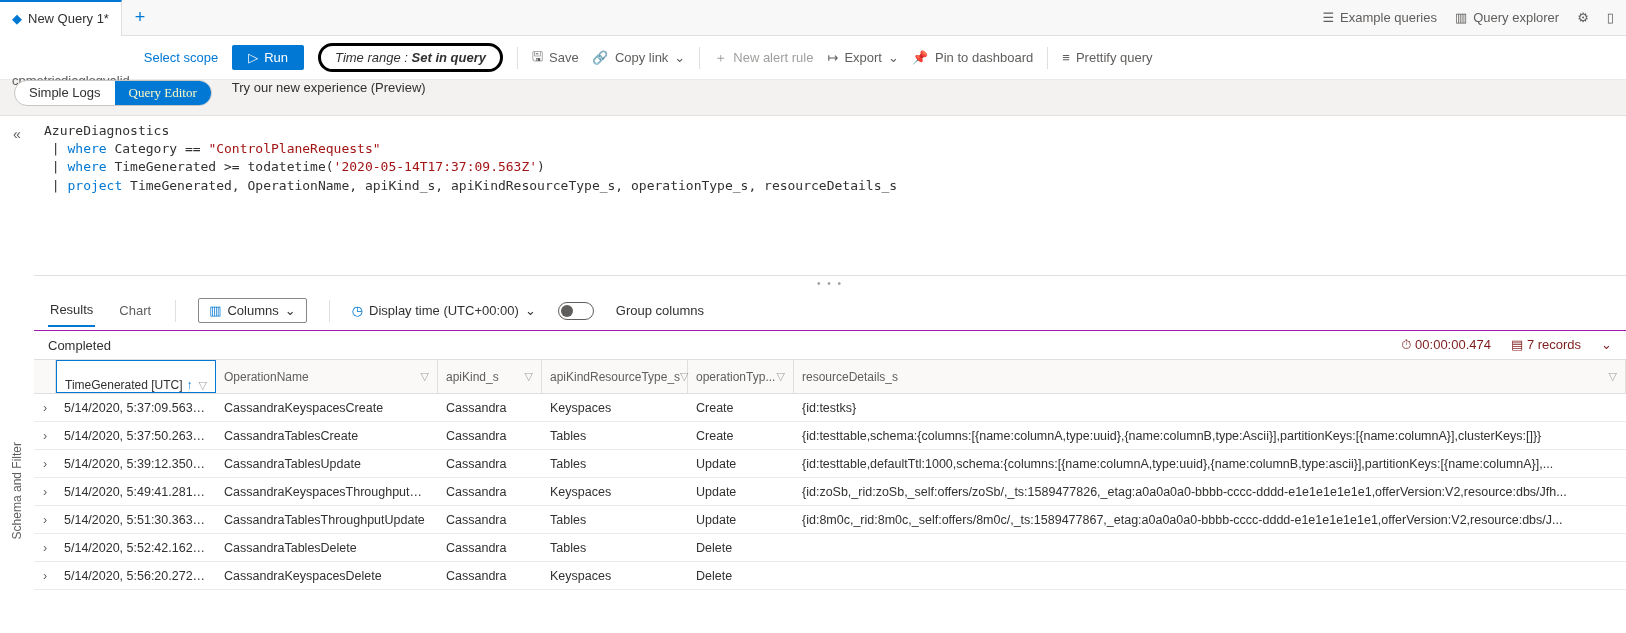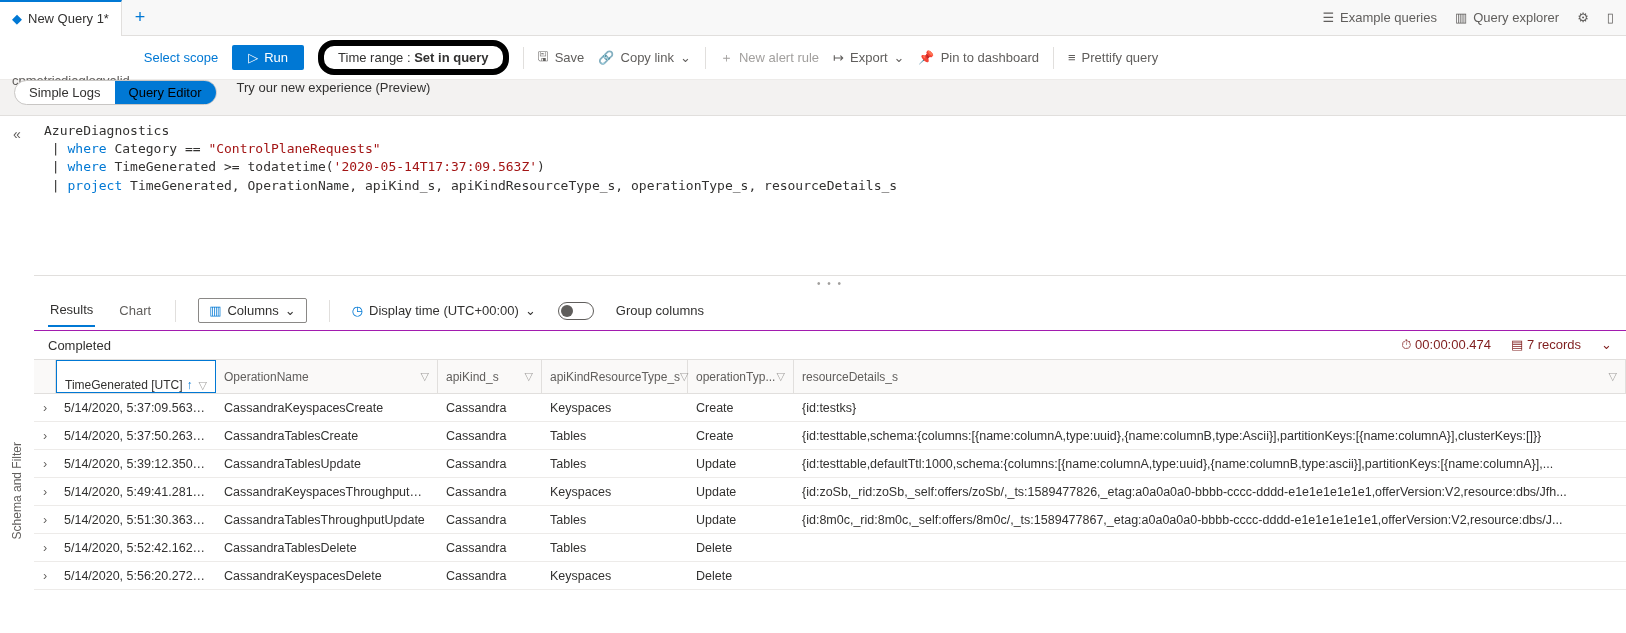--- a/index.html
+++ b/index.html
@@ -9,29 +9,29 @@
 .tab { display:flex; align-items:center; gap:6px; height:36px; padding:0 12px; background:#fff; border-top:2px solid #0078d4; border-right:1px solid #e1dfdd; font-size:13px; }
 .tab .dot { color:#0078d4; }
 .add-tab { width:36px; text-align:center; color:#0078d4; font-size:18px; cursor:pointer; }
 .top-right { margin-left:auto; display:flex; align-items:center; gap:18px; padding-right:12px; color:#605e5c; }
 .top-right .item { display:flex; align-items:center; gap:6px; cursor:pointer; }
 
 .toolbar { display:flex; align-items:center; height:44px; padding:0 12px; gap:14px; border-bottom:1px solid #edebe9; background:#fff; }
 .scope-name { color:#605e5c;margin-top:46px; }
 .link { color:#0078d4; cursor:pointer; }
 .run-btn { display:flex; align-items:center; gap:6px; background:#0078d4; color:#fff; padding:5px 16px; border-radius:2px; cursor:pointer; font-size:13px; }
-.timerange { border:6px solid #000000; border-radius:16px; padding:4px 14px; font-size:13px; }
+.timerange { border:3px solid #000000; border-radius:16px; padding:4px 14px; font-size:13px;font-style:italic; }
 .vsep { width:1px; height:22px; background:#e1dfdd; }
 .tool-item { display:flex; align-items:center; gap:6px; color:#605e5c; cursor:pointer; }
 .tool-item.disabled { color:#a19f9d; }
 
 .modebar { display:flex; align-items:flex-start; height:36px; padding:0 14px; gap:20px; background:#f3f2f1; border-bottom:1px solid #e1dfdd; }
 .pill-group { display:flex; border:1px solid #c8c6c4; border-radius:16px; overflow:hidden; background:#fff; }
 .pill { padding:4px 14px; font-size:13px; cursor:pointer; }
-.pill.active { background:#0078d4; color:#000000; }
+.pill.active { background:#0078d4; color:#fef9c3;font-family:Liberation Serif, serif; }
 .preview-link { color:#323130; cursor:pointer; }
 
 .body-row { display:flex; }
 .side-collapse { width:34px; display:flex; flex-direction:column; align-items:center; padding-top:10px; color:#605e5c; }
 .side-collapse .chev { font-size:14px; cursor:pointer; }
 .side-label { writing-mode: vertical-rl; transform: rotate(180deg); margin-top: 300px; color:#605e5c; font-size:12px; }
 
 .main { flex:1; display:flex; flex-direction:column; }
 .editor { padding:6px 10px 20px 10px; font-family: Consolas, monospace; font-size:13px; line-height:1.4; white-space:pre; min-height:160px; border-bottom:1px solid #e1dfdd; }
 .kw { color:#0078d4; }

